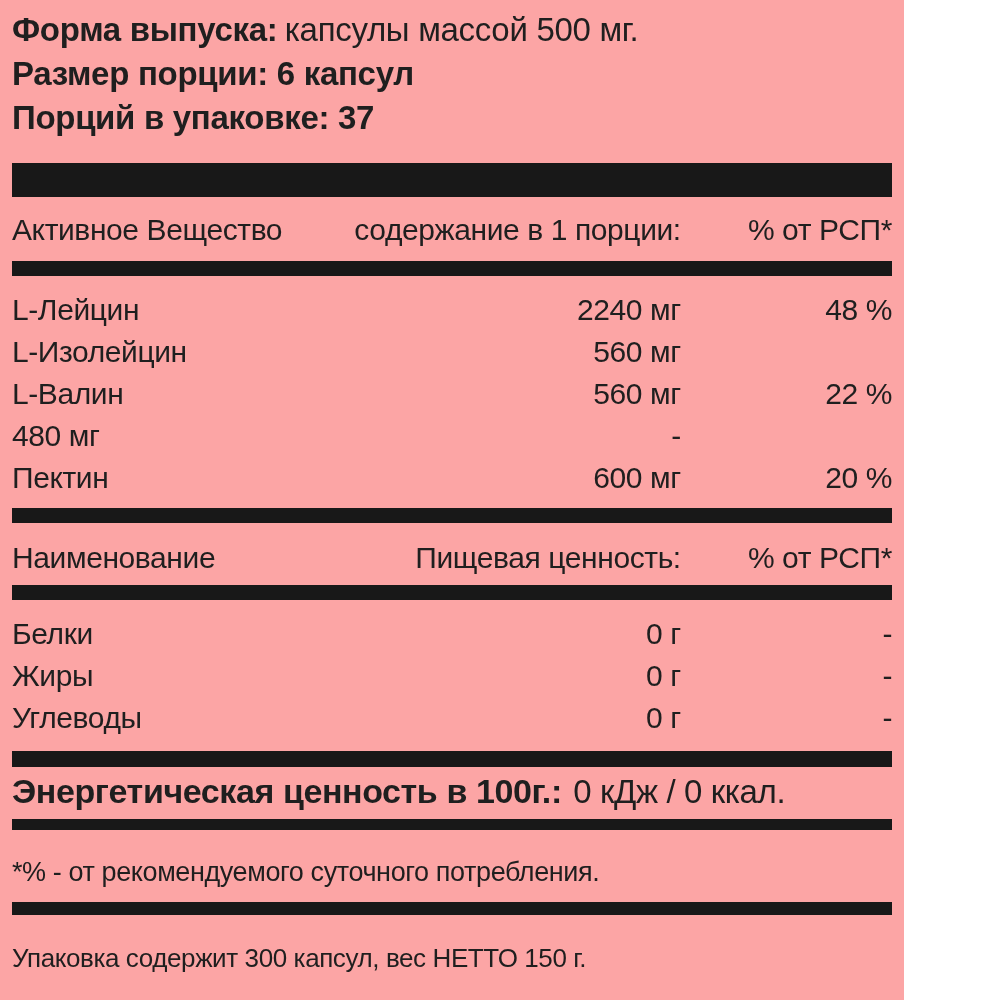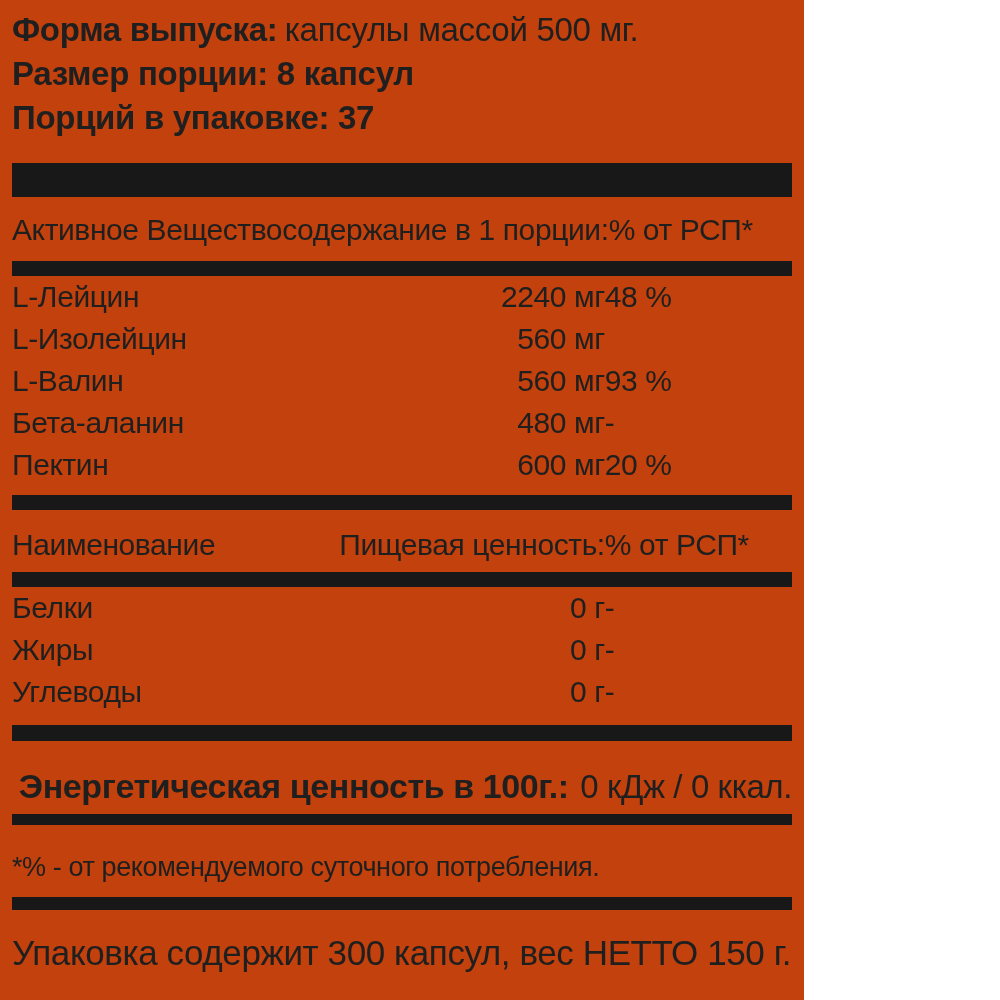--- a/index.html
+++ b/index.html
@@ -3,23 +3,23 @@
 <meta charset="utf-8">
 <style>
   * { margin: 0; padding: 0; box-sizing: border-box; }
   html, body { background: #ffffff; }
   body {
     font-family: "Liberation Sans", "DejaVu Sans", sans-serif;
     color: #1f1f1f;
   }
   .sheet {
     position: relative;
-    width: 804px;
+    width: 904px;
     height: 1000px;
-    background: #c2410c;
+    background: #fca5a5;
     padding: 8px 12px 0 12px;
     overflow: hidden;
   }
   
   .info { font-size: 33px; line-height: 44px; letter-spacing: -0.3px; }
   .info .line { white-space: nowrap; }
   .b { font-weight: 700; }
   .info .val { font-weight: 400; margin-left: 0.22em; }
   
   .bar { width: 100%; background: #181818; }
@@ -33,58 +33,57 @@
   
   .trow {
     display: grid;
     grid-template-columns: auto 1fr 24%;
     font-size: 30px;
     line-height: 42px;
     letter-spacing: -0.4px;
     white-space: nowrap;
   }
   .trow .c2 { text-align: right; }
-  .trow .c3 { }
+  .trow .c3 { text-align: right; }
   .thead1 { margin-top: 12px; }
   .thead2 { margin-top: 14px; }
-  .tbody { }
+  .tbody { margin-top: 13px; }
   
   .energy {
-    margin-top: 24px;
+    margin-top: 3px;
     font-size: 34px;
     line-height: 42px;
     letter-spacing: -0.4px;
     white-space: nowrap;
-    text-align: right;
   }
   .energy .val { font-weight: 400; margin-left: 0.35em; font-size: 33px; }
   
   .footnote {
     margin-top: 21px;
     font-size: 27px;
     line-height: 42px;
     letter-spacing: -0.4px;
   }
   .package {
     margin-top: 22px;
-    font-size: 35px;
+    font-size: 26px;
     line-height: 42px;
     letter-spacing: -0.4px;
   }
 </style>
 </head>
 <body>
 
 <div class="sheet">
 
   <div class="info">
     <div class="line">
       <span class="b">Форма выпуска:</span><span class="val">капсулы массой 500 мг.</span>
     </div>
-    <div class="line b">Размер порции: 8 капсул</div>
+    <div class="line b">Размер порции: 6 капсул</div>
     <div class="line b">Порций в упаковке: 37</div>
   </div>
 
   <div class="bar bar-thick"></div>
 
   <div class="trow thead1">
     <div class="c1">Активное Вещество</div>
     <div class="c2">содержание в 1 порции:</div>
     <div class="c3">% от РСП*</div>
   </div>
@@ -97,24 +96,23 @@
       <div class="c2">2240 мг</div>
       <div class="c3">48 %</div>
     </div>
     <div class="trow">
       <div class="c1">L-Изолейцин</div>
       <div class="c2">560 мг</div>
     </div>
     <div class="trow">
       <div class="c1">L-Валин</div>
       <div class="c2">560 мг</div>
-      <div class="c3">93 %</div>
+      <div class="c3">22 %</div>
     </div>
     <div class="trow">
-      <div class="c1">Бета-аланин</div>
       <div class="c2">480 мг</div>
       <div class="c3">-</div>
     </div>
     <div class="trow">
       <div class="c1">Пектин</div>
       <div class="c2">600 мг</div>
       <div class="c3">20 %</div>
     </div>
   </div>
 

